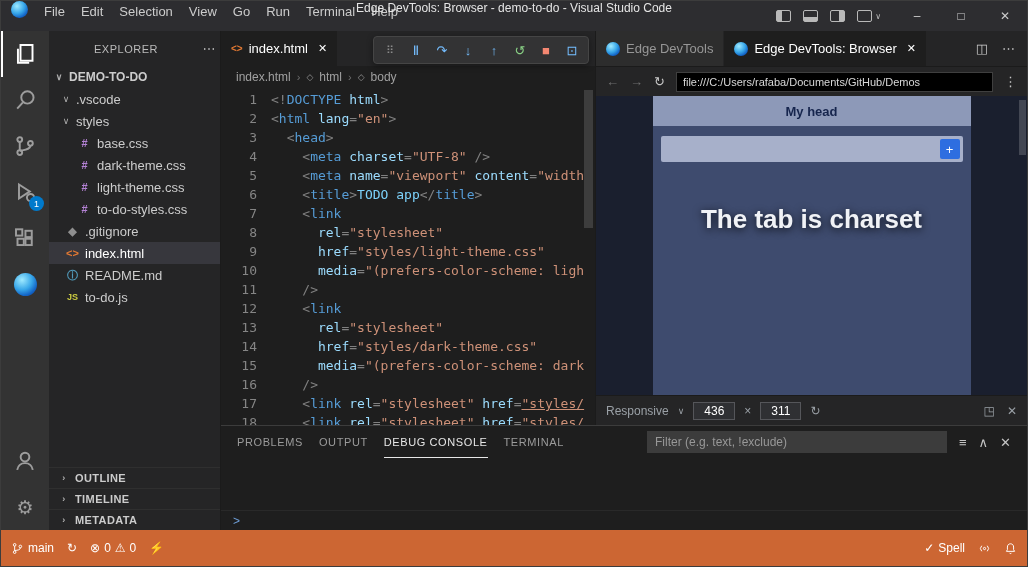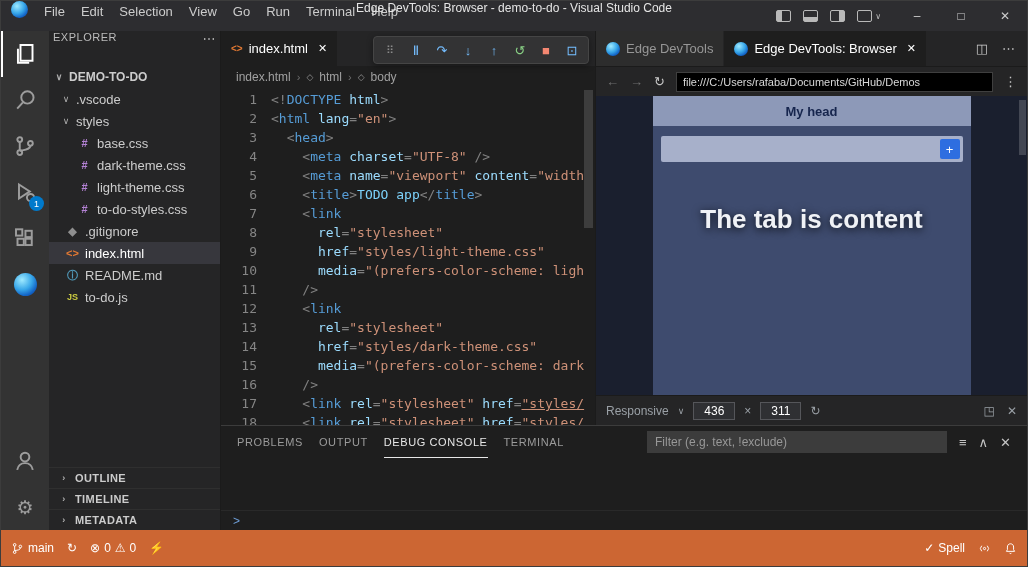--- a/index.html
+++ b/index.html
@@ -39,21 +39,21 @@
   .ab-item { width:48px; height:46px; display:flex; align-items:center; justify-content:center; color:#9d9d9d; position:relative; }
   .ab-item.active { color:#ffffff; box-shadow:inset 2px 0 0 #ffffff; }
   .ab-item svg { width:24px; height:24px; stroke:currentColor; fill:none; stroke-width:1.3; }
   .badge { position:absolute; right:5px; bottom:4px; width:15px; height:15px; border-radius:50%;
     background:#007acc; color:#fff; font-size:9px; display:flex; align-items:center; justify-content:center; }
   .ab-bottom { margin-top:auto; display:flex; flex-direction:column; align-items:center; }
   .gear-glyph { font-size:19px; }
 
   
   .sidebar { width:172px; flex:none; background:#252526; display:flex; flex-direction:column; border-right:1px solid #1b1b1b; }
-  .sb-header { height:35px; flex:none; display:flex; align-items:flex-start; padding:0 4px; color:#bbbbbb; font-size:11px; letter-spacing:.5px; }
+  .sb-header { height:35px; flex:none; display:flex; align-items:center; padding:0 4px; color:#bbbbbb; font-size:11px; letter-spacing:.5px;margin-left:41px; }
   .sb-header .more { margin-left:auto; font-size:13px; color:#cccccc; }
   .tree-row { height:22px; display:flex; align-items:center; gap:5px; white-space:nowrap; overflow:hidden; color:#cccccc; }
   .tree-row.selected { background:#37373d; color:#ffffff; }
   .tree-row.root { font-weight:bold; font-size:12px; padding-left:5px; }
   .chev { width:10px; font-size:9px; color:#b0b0b0; flex:none; text-align:center; }
   .ficon { width:15px; flex:none; text-align:center; font-weight:bold; font-size:11px; }
   .sb-sections { margin-top:auto; }
   .sb-section { height:21px; display:flex; align-items:center; gap:6px; padding:0 10px; border-top:1px solid #2f2f2f;
     font-size:11px; font-weight:bold; letter-spacing:.4px; color:#cccccc; }
 
@@ -376,21 +376,21 @@
             <span>⋮</span>
           </div>
 
           <div class="dt-viewport">
             <div class="page-card">
               <div class="page-header">My head</div>
               <div class="page-input">
                 <span class="page-add">+</span>
               </div>
             </div>
-            <div class="inactive-overlay">The tab is content</div>
+            <div class="inactive-overlay">The tab is charset</div>
             <div class="dt-scroll"></div>
           </div>
 
           <div class="dt-devicebar">
             <span>Responsive</span>
             <span class="db-caret">∨</span>
             <span class="dim-box">436</span>
             <span>×</span>
             <span class="dim-box">311</span>
             <span>↻</span>

